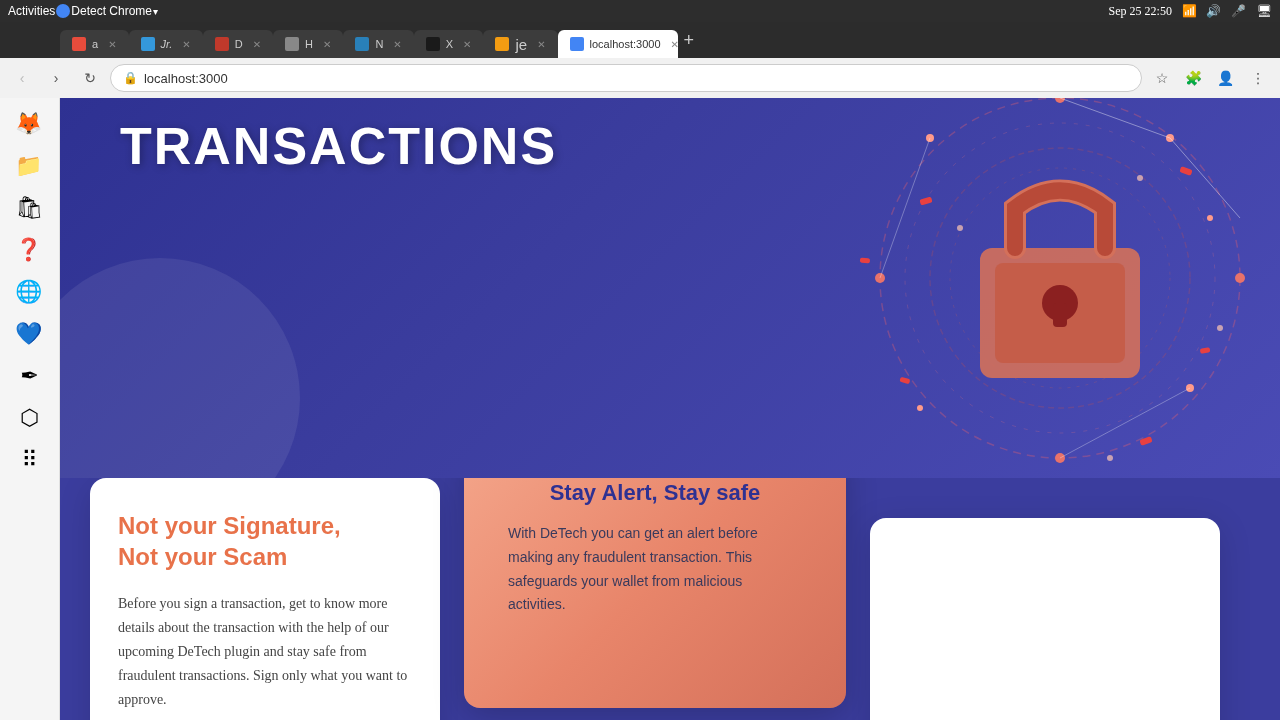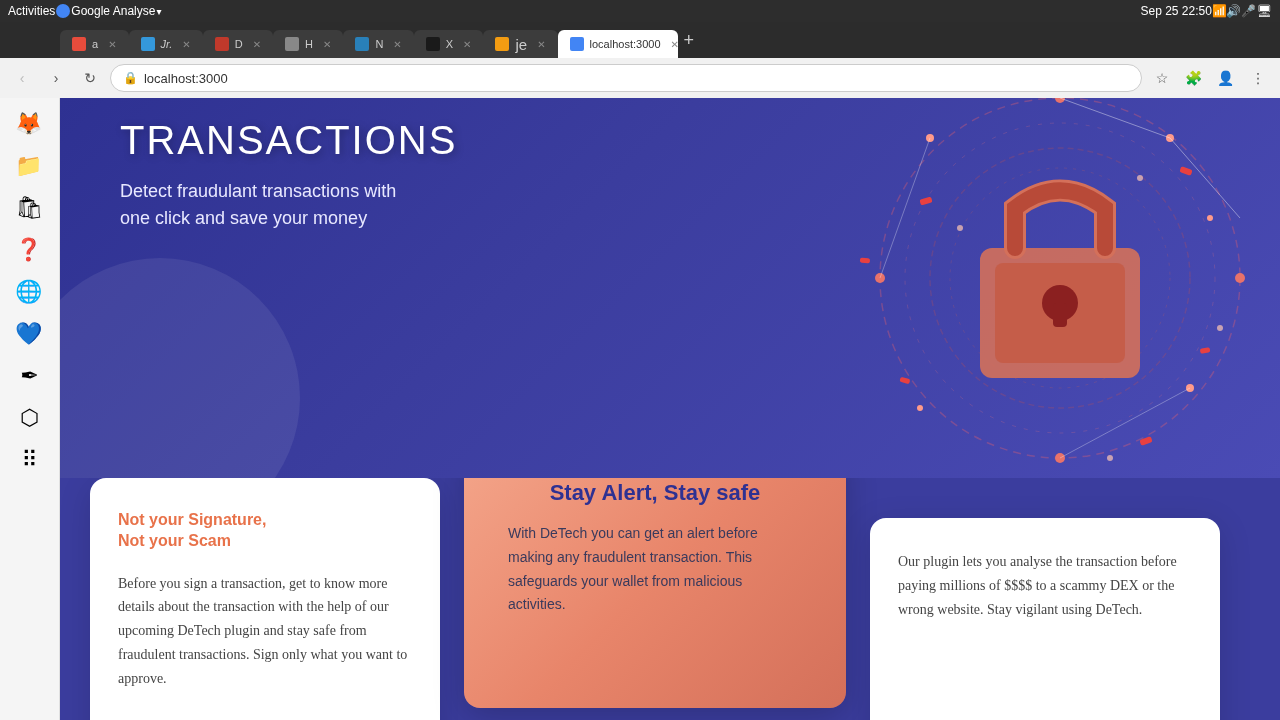--- a/index.html
+++ b/index.html
@@ -8,21 +8,21 @@
     
     .os-bar {
       height: 22px;
       background: #2d2d2d;
       display: flex;
       align-items: center;
       padding: 0 8px;
       justify-content: space-between;
     }
     .os-bar-left { display: flex; align-items: center; gap: 1px; color: #fff; font-size: 12px; }
-    .os-bar-right { display: flex; align-items: center; color: #fff; font-size: 12px; }
+    .os-bar-right { display: flex; align-items: center; gap: 10px; color: #fff; font-size: 12px; font-family: Liberation Serif, serif; }
 
     
     .tabs-bar {
       height: 36px;
       background: #2c2c2c;
       display: flex;
       align-items: flex-end;
       padding: 0 60px 0 60px;
       overflow: hidden;
     }
@@ -122,27 +122,27 @@
     
     .hero {
       background: linear-gradient(135deg, #2e3192 0%, #3b3d9e 40%, #4a4bb5 100%);
       min-height: 380px;
       position: relative;
       overflow: hidden;
       padding: 20px 60px 40px 60px;
     }
 
     .hero-title {
-      font-size: 40px;
-      font-weight: 400;
+      font-size: 52px;
+      font-weight: 700;
       color: #fff;
       text-transform: uppercase;
       letter-spacing: 2px;
       line-height: 1.1;
-      margin-bottom: 16px;
+      margin-bottom: 4px;
       text-shadow: 2px 2px 8px rgba(0,0,0,0.3);
     }
 
     .hero-subtitle {
       font-size: 18px;
       color: #e8e8ff;
       line-height: 1.5;
       max-width: 420px;
     }
 
@@ -169,21 +169,21 @@
       background: linear-gradient(135deg, #f4a58a 0%, #e8856a 50%, #d4705a 100%);
       border-radius: 16px;
       padding: 32px 44px;
       flex: 1;
       box-shadow: 0 8px 32px rgba(0,0,0,0.2);
       min-height: 260px;
       margin-top: -30px;
     }
 
     .card-title {
-      font-size: 16px;
+      font-size: 24px;
       font-weight: 700;
       color: #e8724a;
       margin-bottom: 20px;
       line-height: 1.3;
     }
 
     .card-title-center {
       font-size: 22px;
       font-weight: 700;
       color: #2e3192;
@@ -239,21 +239,21 @@
     .main-content::-webkit-scrollbar-track { background: #f1f1f1; }
     .main-content::-webkit-scrollbar-thumb { background: #bbb; border-radius: 4px; }
   </style>
 </head>
 <body>
 
 <div class="os-bar">
   <div class="os-bar-left">
     <span>Activities</span>
     <span style="width:14px;height:14px;border-radius:50%;background:#4285f4;display:inline-block;"></span>
-    <span>Google Analyse</span>
+    <span>Detect Chrome</span>
     <span style="font-size:10px;">▾</span>
   </div>
   <div class="os-bar-right">
     <span>Sep 25  22:50</span>
     <span>📶</span>
     <span>🔊</span>
     <span>🎤</span>
     <span>🖥</span>
   </div>
 </div>
@@ -331,24 +331,20 @@
     <div class="sidebar-icon" style="font-size:22px;">⬡</div>
     <div class="sidebar-icon" style="font-size:22px;">⠿</div>
   </div>
 
   <div class="main-content">
 
     <div class="hero">
       <div class="deco-circle"></div>
 
       <div class="hero-title">TRANSACTIONS</div>
-      <div class="hero-subtitle">
-        <span>Detect fraudulant transactions with</span><br>
-        <span>one click and save your money</span>
-      </div>
 
       <div class="lock-svg-container">
         <svg viewBox="0 0 500 430" xmlns="http://www.w3.org/2000/svg" width="500" height="430">
 
           <circle cx="300" cy="200" r="180" fill="none" stroke="rgba(255,100,100,0.3)" stroke-width="1.5" stroke-dasharray="8,6"></circle>
           <circle cx="300" cy="200" r="155" fill="none" stroke="rgba(255,120,120,0.2)" stroke-width="1" stroke-dasharray="4,8"></circle>
           <circle cx="300" cy="200" r="130" fill="none" stroke="rgba(200,80,80,0.25)" stroke-width="1.5" stroke-dasharray="6,4"></circle>
           <circle cx="300" cy="200" r="110" fill="none" stroke="rgba(220,100,80,0.2)" stroke-width="1" stroke-dasharray="3,6"></circle>
 
           <circle cx="300" cy="20" r="5" fill="#e8726a"></circle>
@@ -399,17 +395,16 @@
         </div>
         <div class="card-text">Before you sign a transaction, get to know more details about the transaction with the help of our upcoming DeTech plugin and stay safe from fraudulent transactions. Sign only what you want to approve.</div>
       </div>
 
       <div class="card-center">
         <div class="card-title-center">Stay Alert, Stay safe</div>
         <div class="card-text-center">With DeTech you can get an alert before making any fraudulent transaction. This safeguards your wallet from malicious activities.</div>
       </div>
 
       <div class="card-right">
-        <div class="card-text">Our plugin lets you analyse the transaction before paying millions of $$$$ to a scammy DEX or the wrong website. Stay vigilant using DeTech.</div>
       </div>
     </div>
   </div>
 </div>
 
 </body></html>

